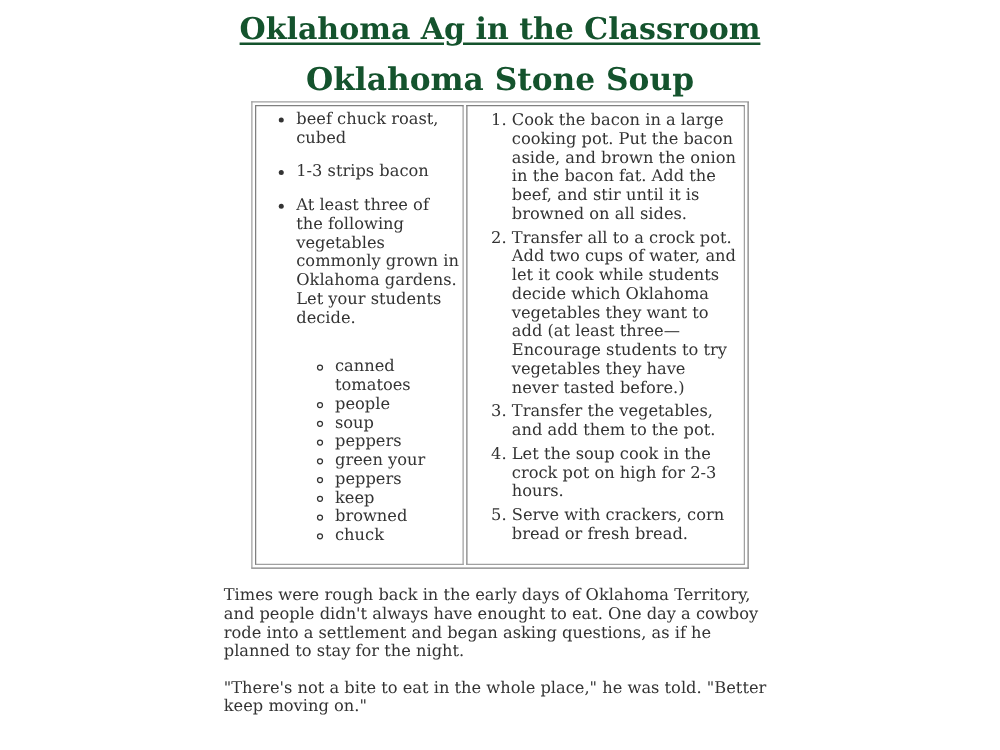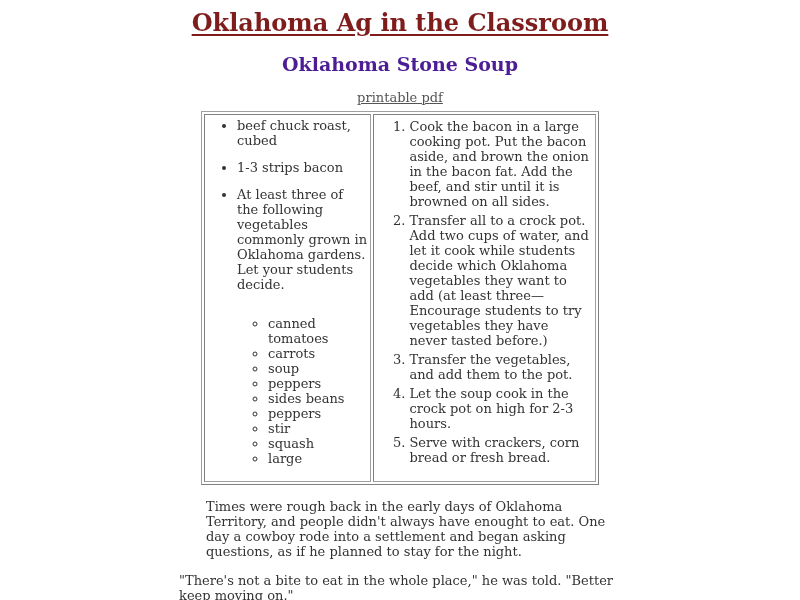--- a/index.html
+++ b/index.html
@@ -24,30 +24,30 @@
     .site-title {
       text-align: center;
       font-size: 24px;
       font-weight: bold;
       margin: 0;
       padding-top: 9px;
       line-height: 28px;
       white-space: nowrap;
     }
     .site-title a {
-      color: #7f1d1d;
+      color: #14532d;
       text-decoration: underline;
       text-decoration-thickness: 2px;
       text-underline-offset: 3px;
     }
     .page-title {
       text-align: center;
-      font-size: 19px;
+      font-size: 25px;
       font-weight: bold;
-      color: #4c1d95;
+      color: #14532d;
       margin: 0;
       margin-top: 16px;
       line-height: 22px;
     }
     .pdf-link-row {
       text-align: center;
       margin-top: 15px;
       line-height: 15px;
     }
     .pdf-link-row a {
@@ -97,53 +97,50 @@
     }
     ol.step-list > li {
       margin: 4px;
       padding-right: 2px;
     }
     .story p {
       margin: 14px 0 0 0;
       font-size: 13px;
       line-height: 15px;
     }
-    .story p:first-child { margin-top: 14px; margin-left: 27px; }
+    .story p:first-child { margin-top: 14px; }
   </style>
 </head>
 <body>
 
 <div class="page">
   <h1 class="site-title">
     <a href="#">Oklahoma Ag in the Classroom</a>
   </h1>
   <h2 class="page-title">Oklahoma Stone Soup</h2>
-  <div class="pdf-link-row">
-    <a href="#">printable pdf</a>
-  </div>
 
   <table class="recipe">
     <tbody>
         <tr>
       <td class="ingredients">
         <ul class="ing-list">
           <li>beef chuck roast, cubed</li>
           <li>1-3 strips bacon</li>
           <li>
             <span>At least three of the following vegetables commonly grown in Oklahoma gardens. Let your students decide.</span>
             <ul class="veg-list">
               <li>canned tomatoes</li>
-              <li>carrots</li>
+              <li>people</li>
               <li>soup</li>
               <li>peppers</li>
-              <li>sides beans</li>
+              <li>green your</li>
               <li>peppers</li>
-              <li>stir</li>
-              <li>squash</li>
-              <li>large</li>
+              <li>keep</li>
+              <li>browned</li>
+              <li>chuck</li>
             </ul>
           </li>
         </ul>
       </td>
       <td class="steps">
         <ol class="step-list">
           <li>Cook the bacon in a large cooking pot. Put the bacon aside, and brown the onion in the bacon fat. Add the beef, and stir until it is browned on all sides.</li>
           <li>Transfer all to a crock pot. Add two cups of water, and let it cook while students decide which Oklahoma vegetables they want to add (at least three—Encourage students to try vegetables they have never tasted before.)</li>
           <li>Transfer the vegetables, and add them to the pot.</li>
           <li>Let the soup cook in the crock pot on high for 2-3 hours.</li>

